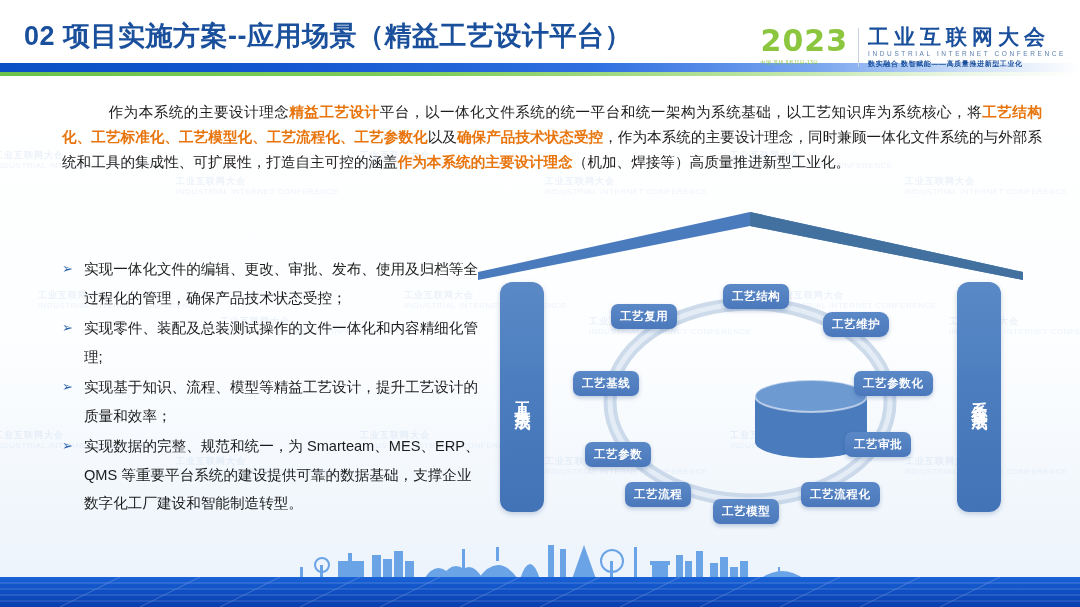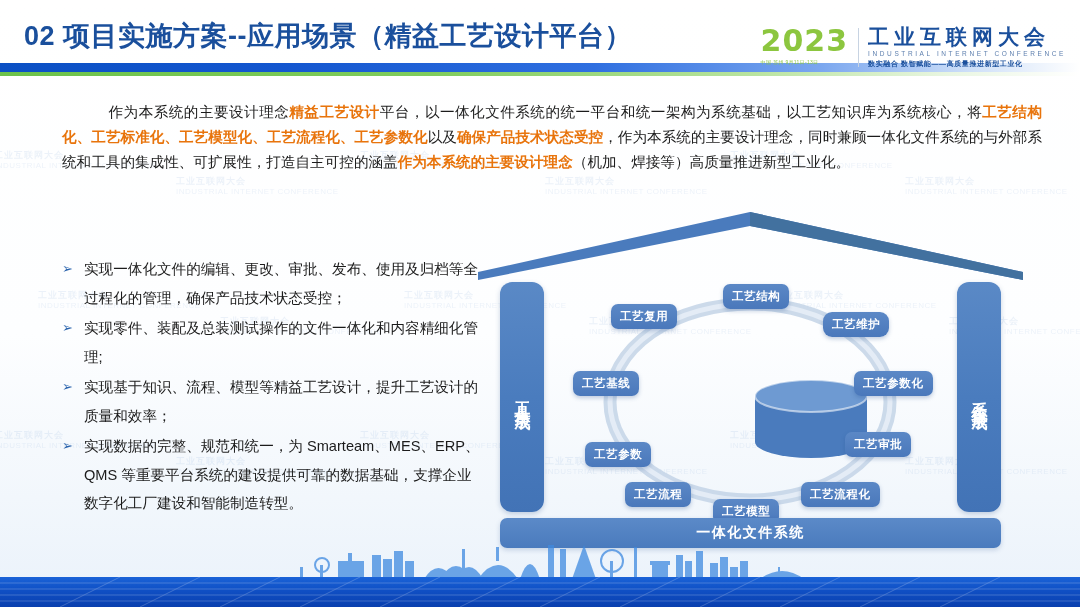--- a/index.html
+++ b/index.html
@@ -226,23 +226,20 @@
         <div class="node" style="left: 250px; top: 28px; border-radius: 9px;">工艺维护</div>
         <div class="node" style="left: 0px; top: 87px;">工艺基线</div>
         <div class="node" style="left: 281px; top: 87px;">工艺参数化</div>
         <div class="node" style="left: 12px; top: 148px; margin-top: 10px;">工艺参数</div>
         <div class="node" style="left: 272px; top: 148px;">工艺审批</div>
         <div class="node" style="left: 52px; top: 198px; text-align: right;">工艺流程</div>
         <div class="node" style="left: 228px; top: 198px;">工艺流程化</div>
         <div class="node" style="left: 140px; top: 215px;">工艺模型</div>
       </div>
 
-    <div class="base">
-      <span>一体化文件系统</span>
-    </div>
   </div>
 
   <div class="footer">
     <svg class="sky" viewBox="0 0 1080 34" preserveAspectRatio="none">
       <g fill="#3f8ae0" opacity=".75">
         <rect x="300" y="22" width="3" height="12"></rect>
         <circle cx="322" cy="20" r="7" fill="none" stroke="#3f8ae0" stroke-width="2"></circle>
         <rect x="320" y="20" width="3" height="14"></rect>
         <rect x="338" y="16" width="26" height="18"></rect>
         <rect x="348" y="8" width="4" height="10"></rect>

